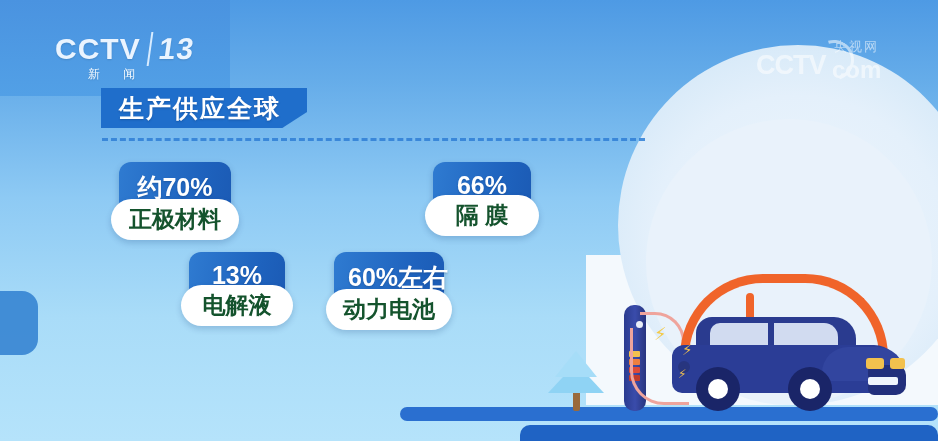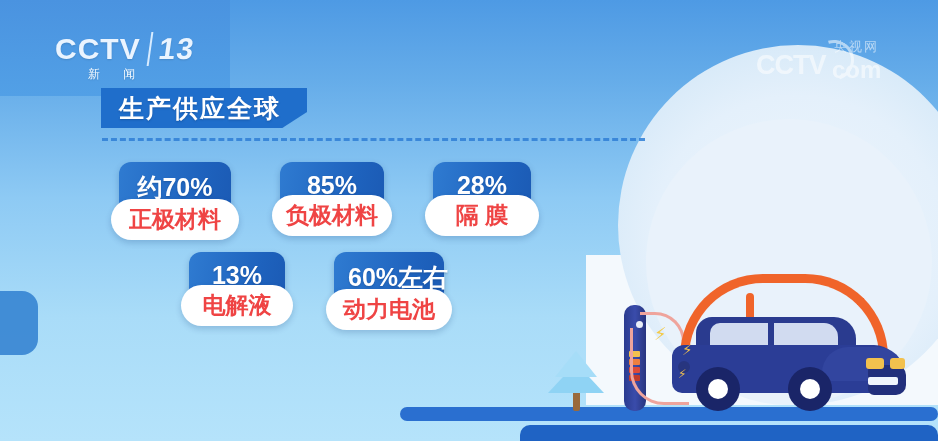--- a/index.html
+++ b/index.html
@@ -106,21 +106,21 @@
     color:#ffffff;font-size:25px;font-weight:700;letter-spacing:0px;
     white-space:nowrap;text-shadow:0 1px 2px rgba(8,40,90,.28);margin-top:11px;
   }
   .stat .pill{
     position:absolute;z-index:2;left:-8px;right:-8px;bottom:-12px;
     background:#ffffff;border-radius:999px;
     padding:5px 10px;text-align:center;
     box-shadow:0 3px 6px rgba(12,50,110,.20);
   }
   .stat .pill span{
-    color:#ef4444;font-size:23px;font-weight:700;white-space:nowrap;
+    color:#14532d;font-size:23px;font-weight:700;white-space:nowrap;
   }
 
   
   .bottom-banner{
     position:absolute;left:88px;top:356px;height:38px;padding:0 20px;
     display:flex;align-items:center;border-radius:999px;
     background:linear-gradient(95deg,#1f6ecb 0%,#1e66c3 55%,#2b8ad8 100%);
     box-shadow:0 3px 7px rgba(12,50,110,.25);
   }
   .bottom-banner span{
@@ -235,32 +235,24 @@
 
   <div class="stat" style="left:119px;top:162px;width:112px;">
     <div class="top">
       <span>约70%</span>
     </div>
     <div class="pill">
       <span>正极材料</span>
     </div>
   </div>
 
-  <div class="stat" style="left:280px;top:162px;width:104px;">
-    <div class="top">
-      <span>85%</span>
-    </div>
-    <div class="pill">
-      <span>负极材料</span>
-    </div>
-  </div>
 
   <div class="stat" style="left:433px;top:162px;width:98px;">
     <div class="top">
-      <span>28%</span>
+      <span>66%</span>
     </div>
     <div class="pill">
       <span>隔  膜</span>
     </div>
   </div>
 
   <div class="stat" style="left:189px;top:252px;width:96px;">
     <div class="top">
       <span>13%</span>
     </div>

